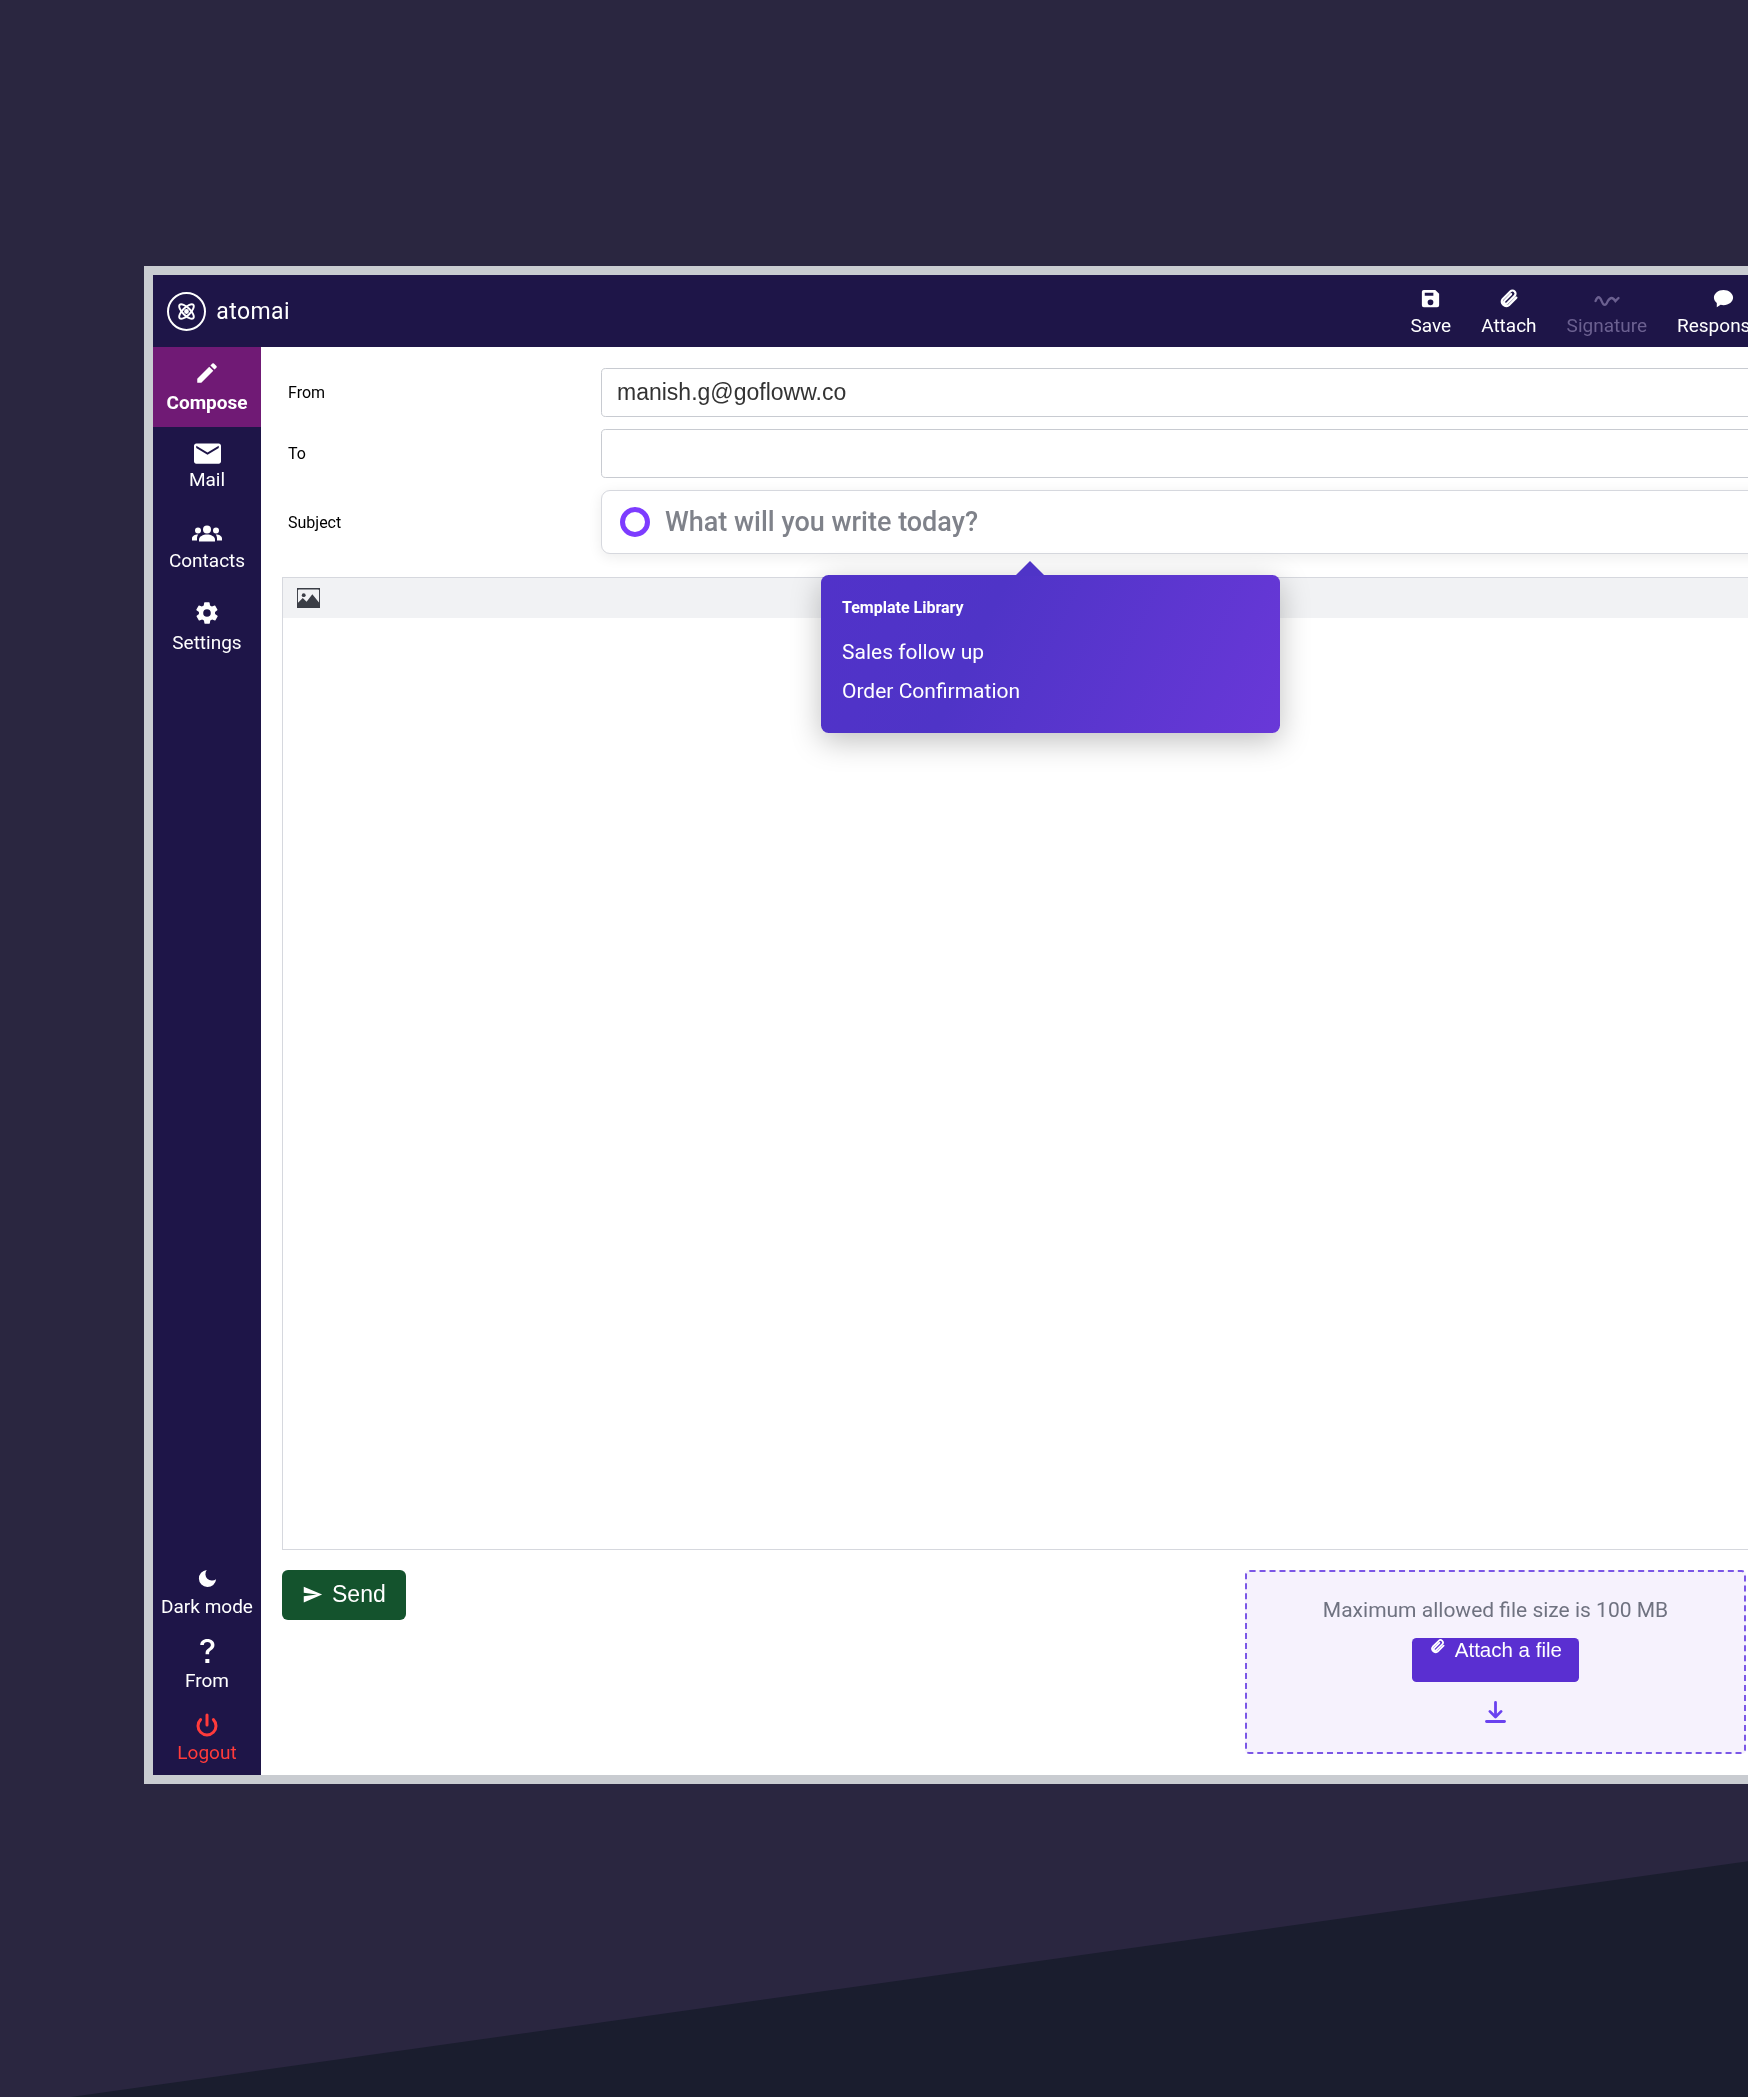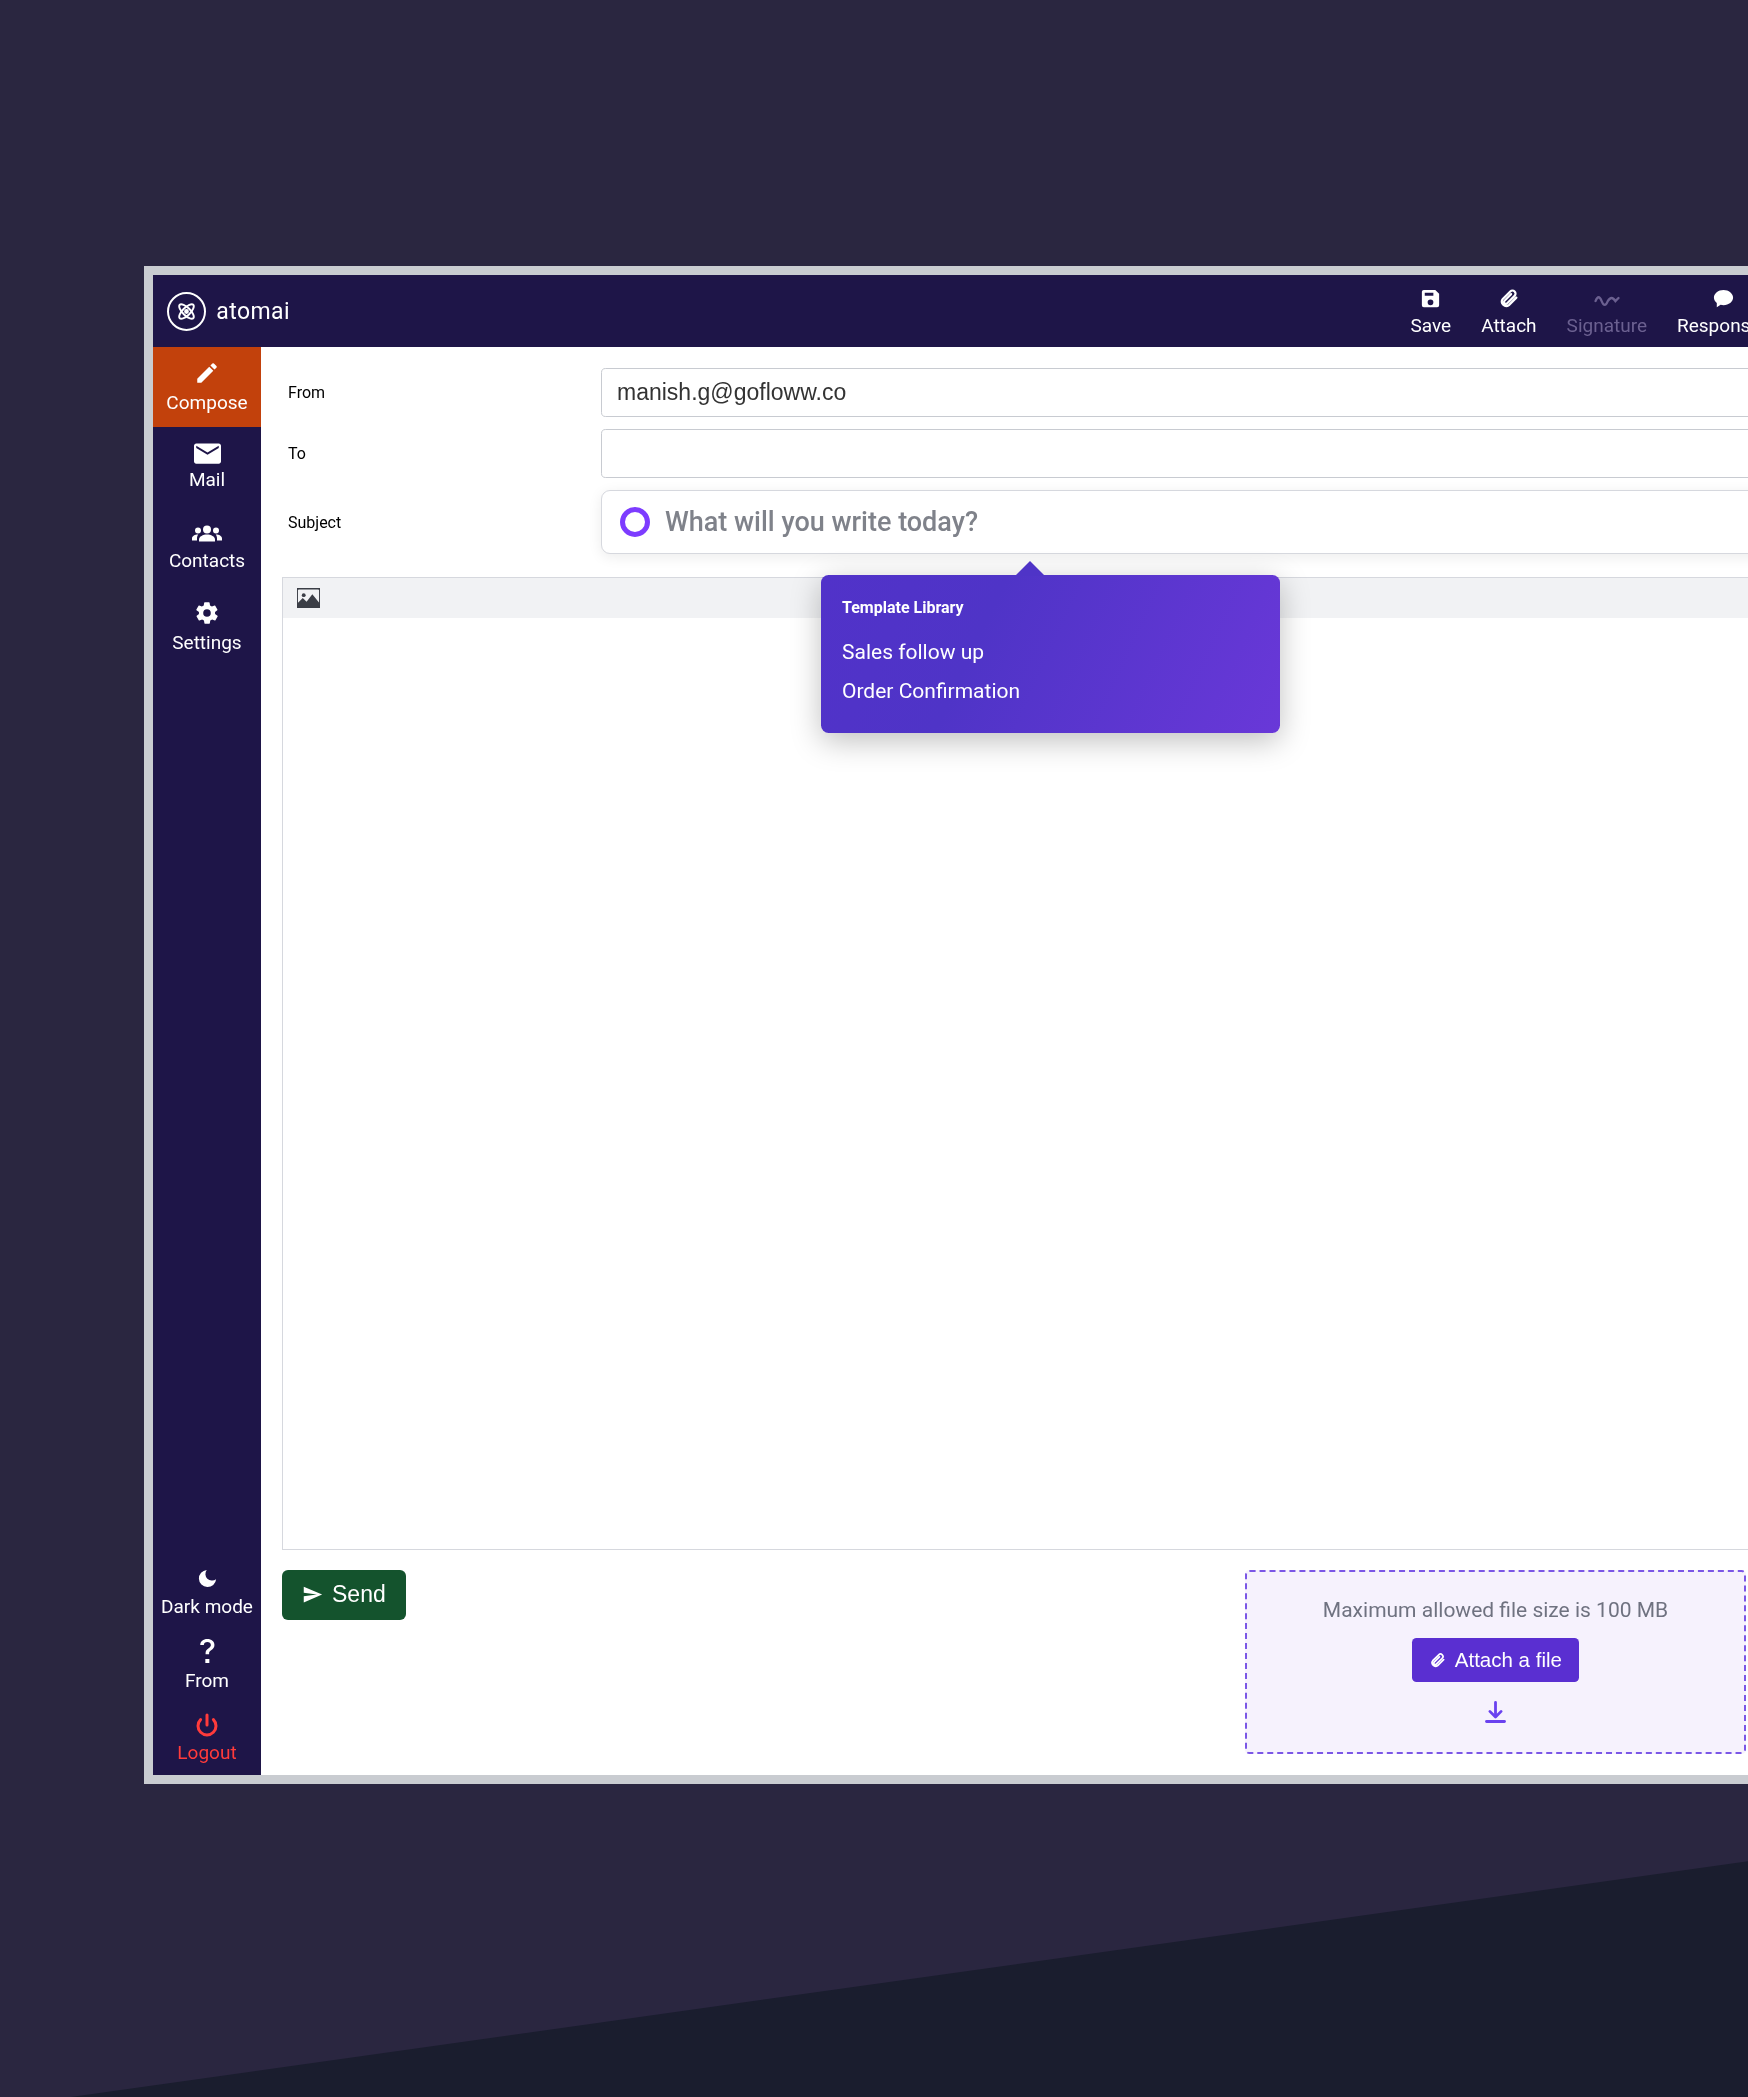--- a/index.html
+++ b/index.html
@@ -75,21 +75,21 @@
   display: flex; flex-direction: column;
   color: #fff;
   flex-shrink: 0;
 }
 .side-item {
   display: flex; flex-direction: column; align-items: center; justify-content: center;
   gap: 4.6px; height: 80px; cursor: pointer;
   font-size: 19px;
 }
 .side-item.narrow { height: 73px; align-items: center; }
-.side-item.active { background: #c2410c; }
+.side-item.active { background: #701a75; font-weight: bold; }
 .side-item .sicon { font-size: 26px; }
 .side-spacer { flex: 1; }
 .side-item.logout { color: #ff3b3b; }
 .main {
   flex: 1; background: #fff; padding: 21px 0 21px 21px;
   position: relative; display: flex; flex-direction: column;
   overflow: hidden;
 }
 .form-row { display: flex; align-items: center; margin-bottom: 12px; }
 .form-label {
@@ -160,21 +160,21 @@
   border: 2.3px dashed #7b57e6; border-radius: 4.6px;
   background: #f6f2fd;
   padding: 26px 53px 26px 53px;
   display: flex; flex-direction: column; align-items: center; gap: 16.7px;
   width: 501px;
 }
 .attach-zone .hint { font-size: 21px; color: #6f7280; }
 .attach-btn {
   background: #5a2fd1; color: #fff; border: none; border-radius: 4.6px;
   height: 44px; padding: 0 16.7px; font-size: 20.5px;
-  display: flex; align-items: center; gap: 9px; cursor: pointer;
+  display: flex; align-items: flex-start; gap: 9px; cursor: pointer;
 }
 .attach-zone .dlicon svg { width: 27px; height: 27px; stroke: #6a42ef; }
 svg { display: block; }
 </style>
 </head>
 <body>
 
 <div class="bg-shape"></div>
 
 <div class="app-frame">

